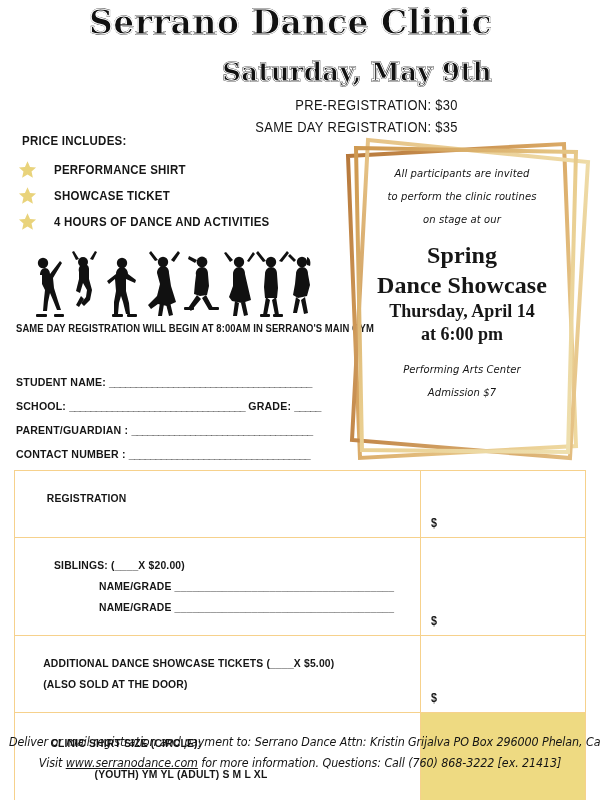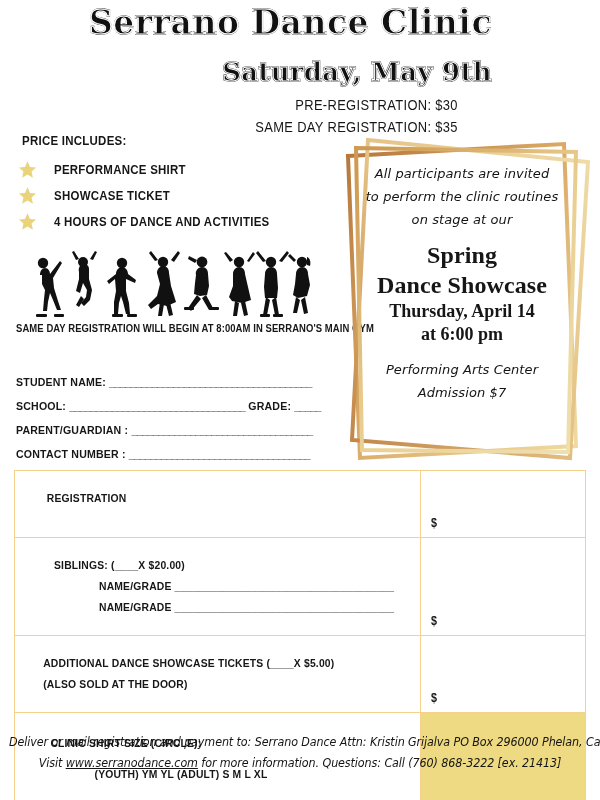--- a/index.html
+++ b/index.html
@@ -164,21 +164,21 @@
   .panel-text {
     position: absolute;
     left: 34px;
     top: 34px;
     width: 204px;
     text-align: center;
   }
   .script {
     font-family: "DejaVu Sans", sans-serif;
     font-style: italic;
-    font-size: 13px;
+    font-size: 10px;
     line-height: 23px;
     letter-spacing: 0.1px;
     color: #141414;
   }
   .serif-big {
     font-family: "Liberation Serif", serif;
     font-weight: bold;
     font-size: 24px;
     line-height: 30px;
     letter-spacing: 0.1px;

